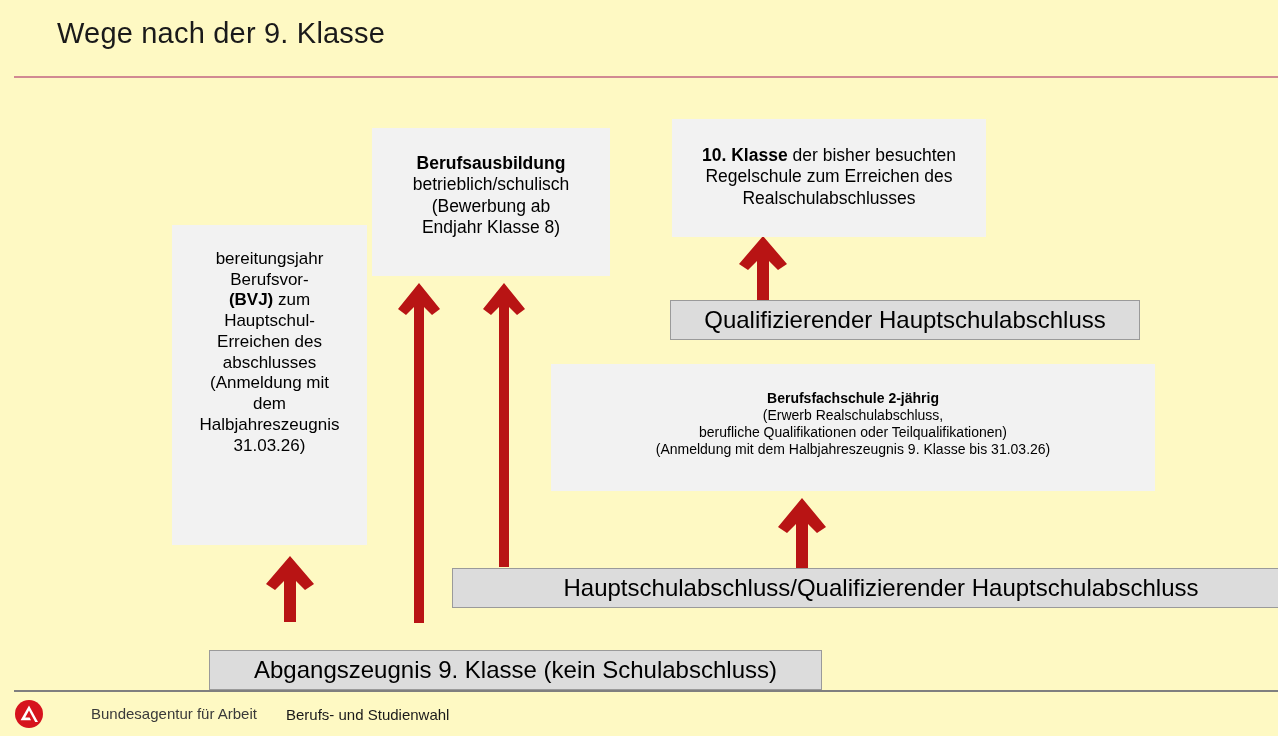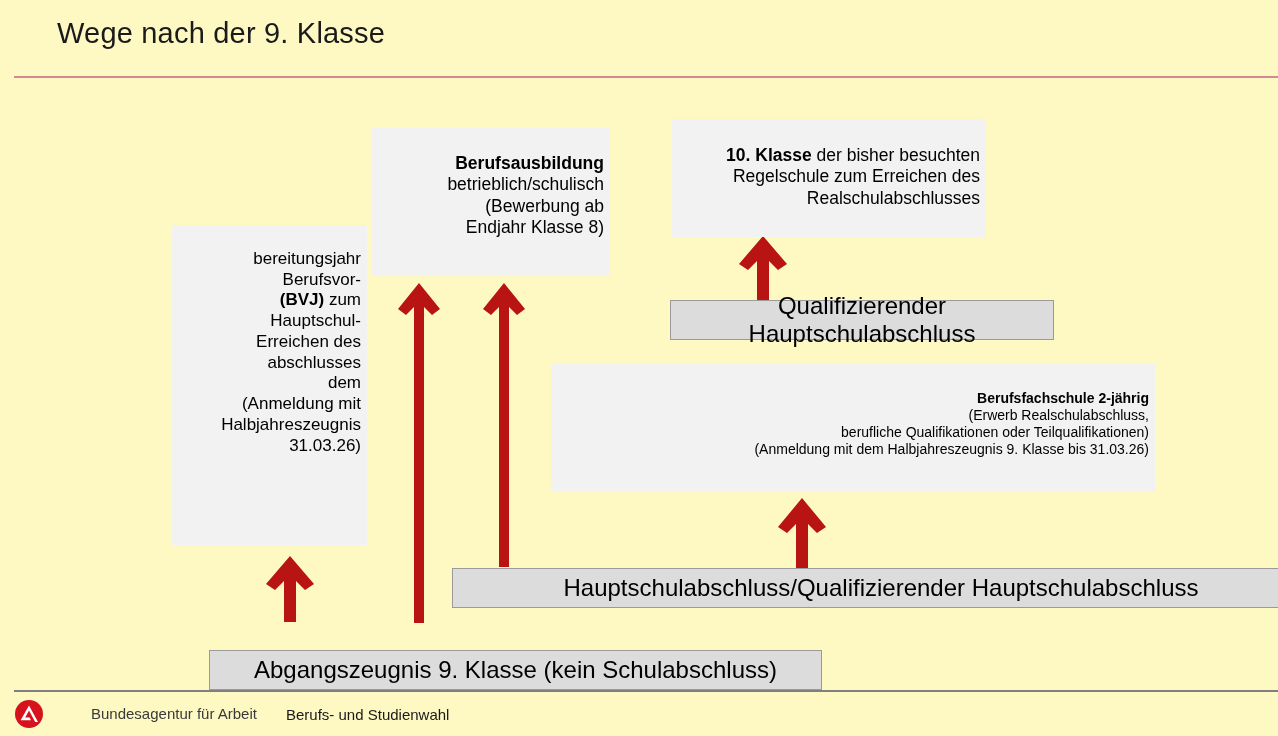--- a/index.html
+++ b/index.html
@@ -36,21 +36,21 @@
   }
 
   
   .panel {
     position: absolute;
     background: #f2f2f2;
     color: #000000;
     text-align: center;
     line-height: 1.22;
   }
-  .panel .inner { padding: 0 6px; text-align: right; }
+  .panel .inner { padding: 0 6px; }
 
   
   .bar {
     position: absolute;
     background: #dcdcdc;
     border: 1px solid #9a9a9a;
     color: #000000;
     display: flex;
     align-items: center;
     justify-content: center;
@@ -132,22 +132,22 @@
   </div>
 
   <div class="panel" style="left:172px; top:225px; width:195px; height:320px; padding-top:24px; font-size:17px;">
     <div class="inner">
       <div>bereitungsjahr</div>
       <div>Berufsvor-</div>
       <div><span class="b">(BVJ)</span><span> zum</span></div>
       <div>Hauptschul-</div>
       <div>Erreichen des</div>
       <div>abschlusses</div>
+      <div>(Anmeldung mit</div>
       <div>dem</div>
-      <div>(Anmeldung mit</div>
       <div>Halbjahreszeugnis</div>
       <div>31.03.26)</div>
     </div>
   </div>
 
   <div class="panel" style="left:372px; top:128px; width:238px; height:148px; padding-top:25px; font-size:17.5px;">
     <div class="inner">
       <div class="b">Berufsausbildung</div>
       <div>betrieblich/schulisch</div>
       <div>(Bewerbung ab</div>
@@ -165,21 +165,21 @@
 
   <div class="panel" style="left:551px; top:364px; width:604px; height:127px; padding-top:26px; font-size:14px;">
     <div class="inner">
       <div class="b">Berufsfachschule 2-jährig</div>
       <div>(Erwerb Realschulabschluss,</div>
       <div>berufliche Qualifikationen oder Teilqualifikationen)</div>
       <div>(Anmeldung mit dem Halbjahreszeugnis 9. Klasse bis 31.03.26)</div>
     </div>
   </div>
 
-  <div class="bar" style="left:670px; top:300px; width:384px; height:40px; font-size:24px;">
+  <div class="bar" style="left:670px; top:300px; width:470px; height:40px; font-size:24px;">
     <span>Qualifizierender Hauptschulabschluss</span>
   </div>
 
   <div class="bar" style="left:452px; top:568px; width:858px; height:40px; font-size:24px;">
     <span>Hauptschulabschluss/Qualifizierender Hauptschulabschluss</span>
   </div>
 
   <div class="bar" style="left:209px; top:650px; width:613px; height:40px; font-size:24px;">
     <span>Abgangszeugnis 9. Klasse (kein Schulabschluss)</span>
   </div>

